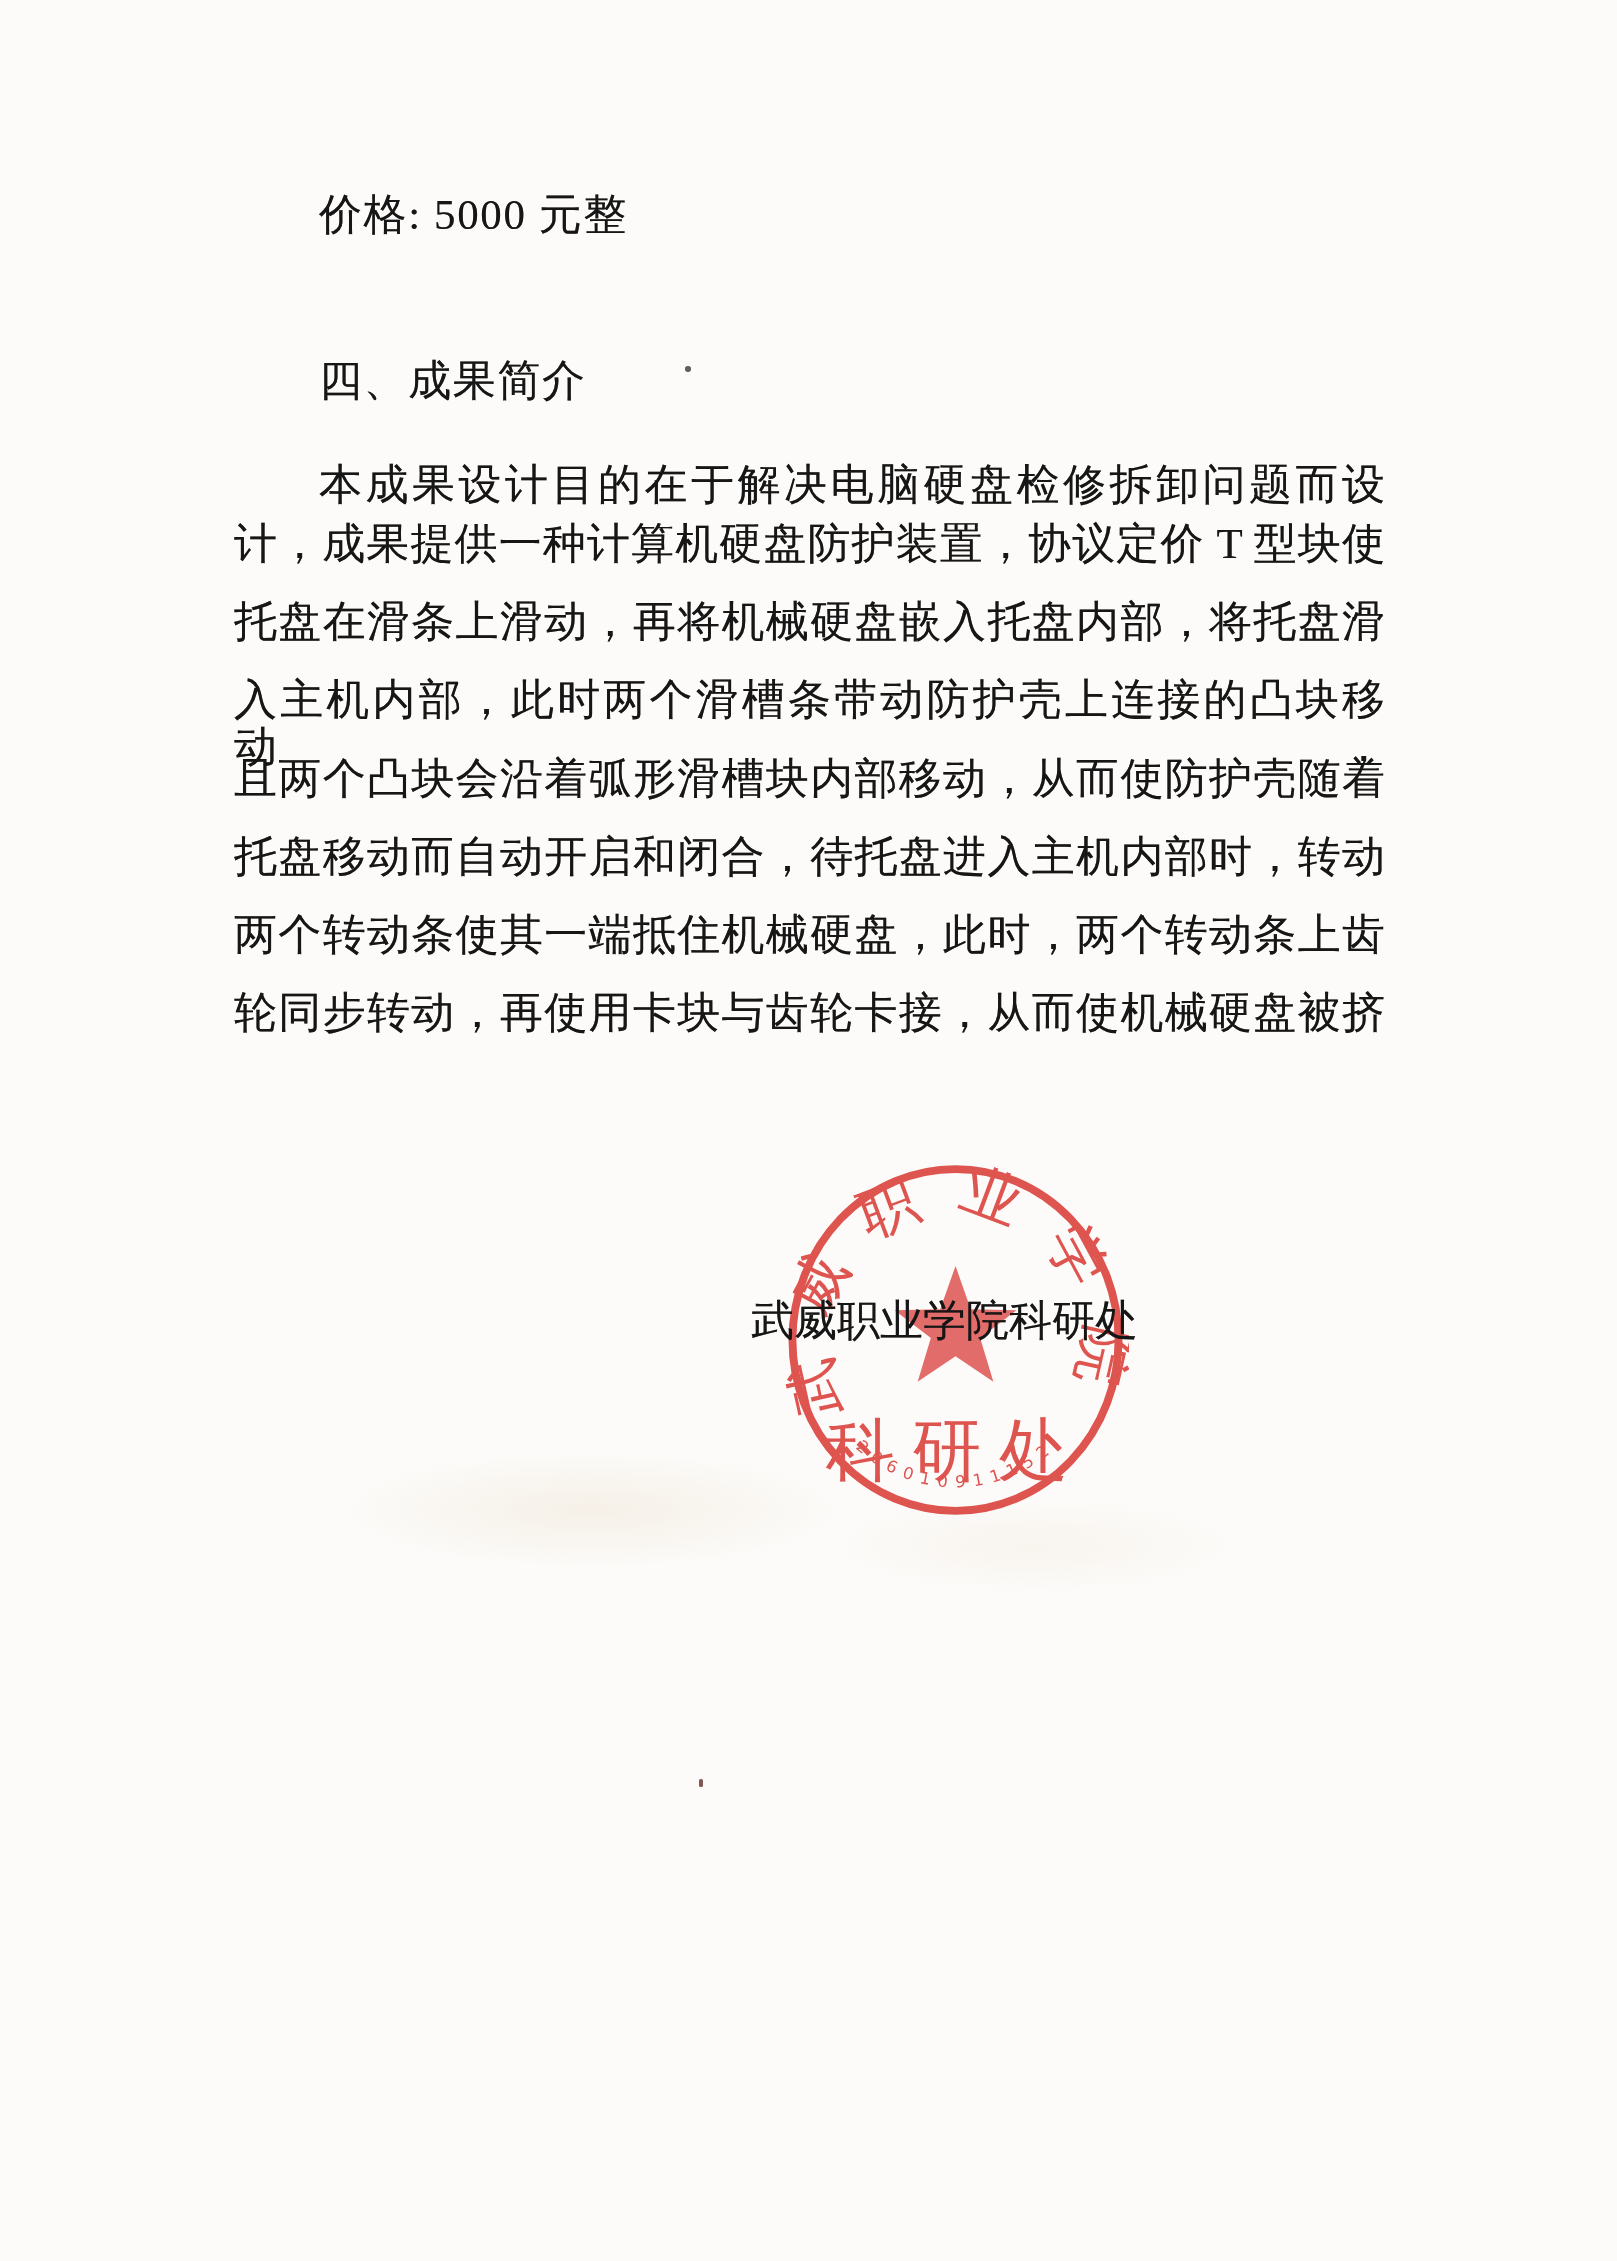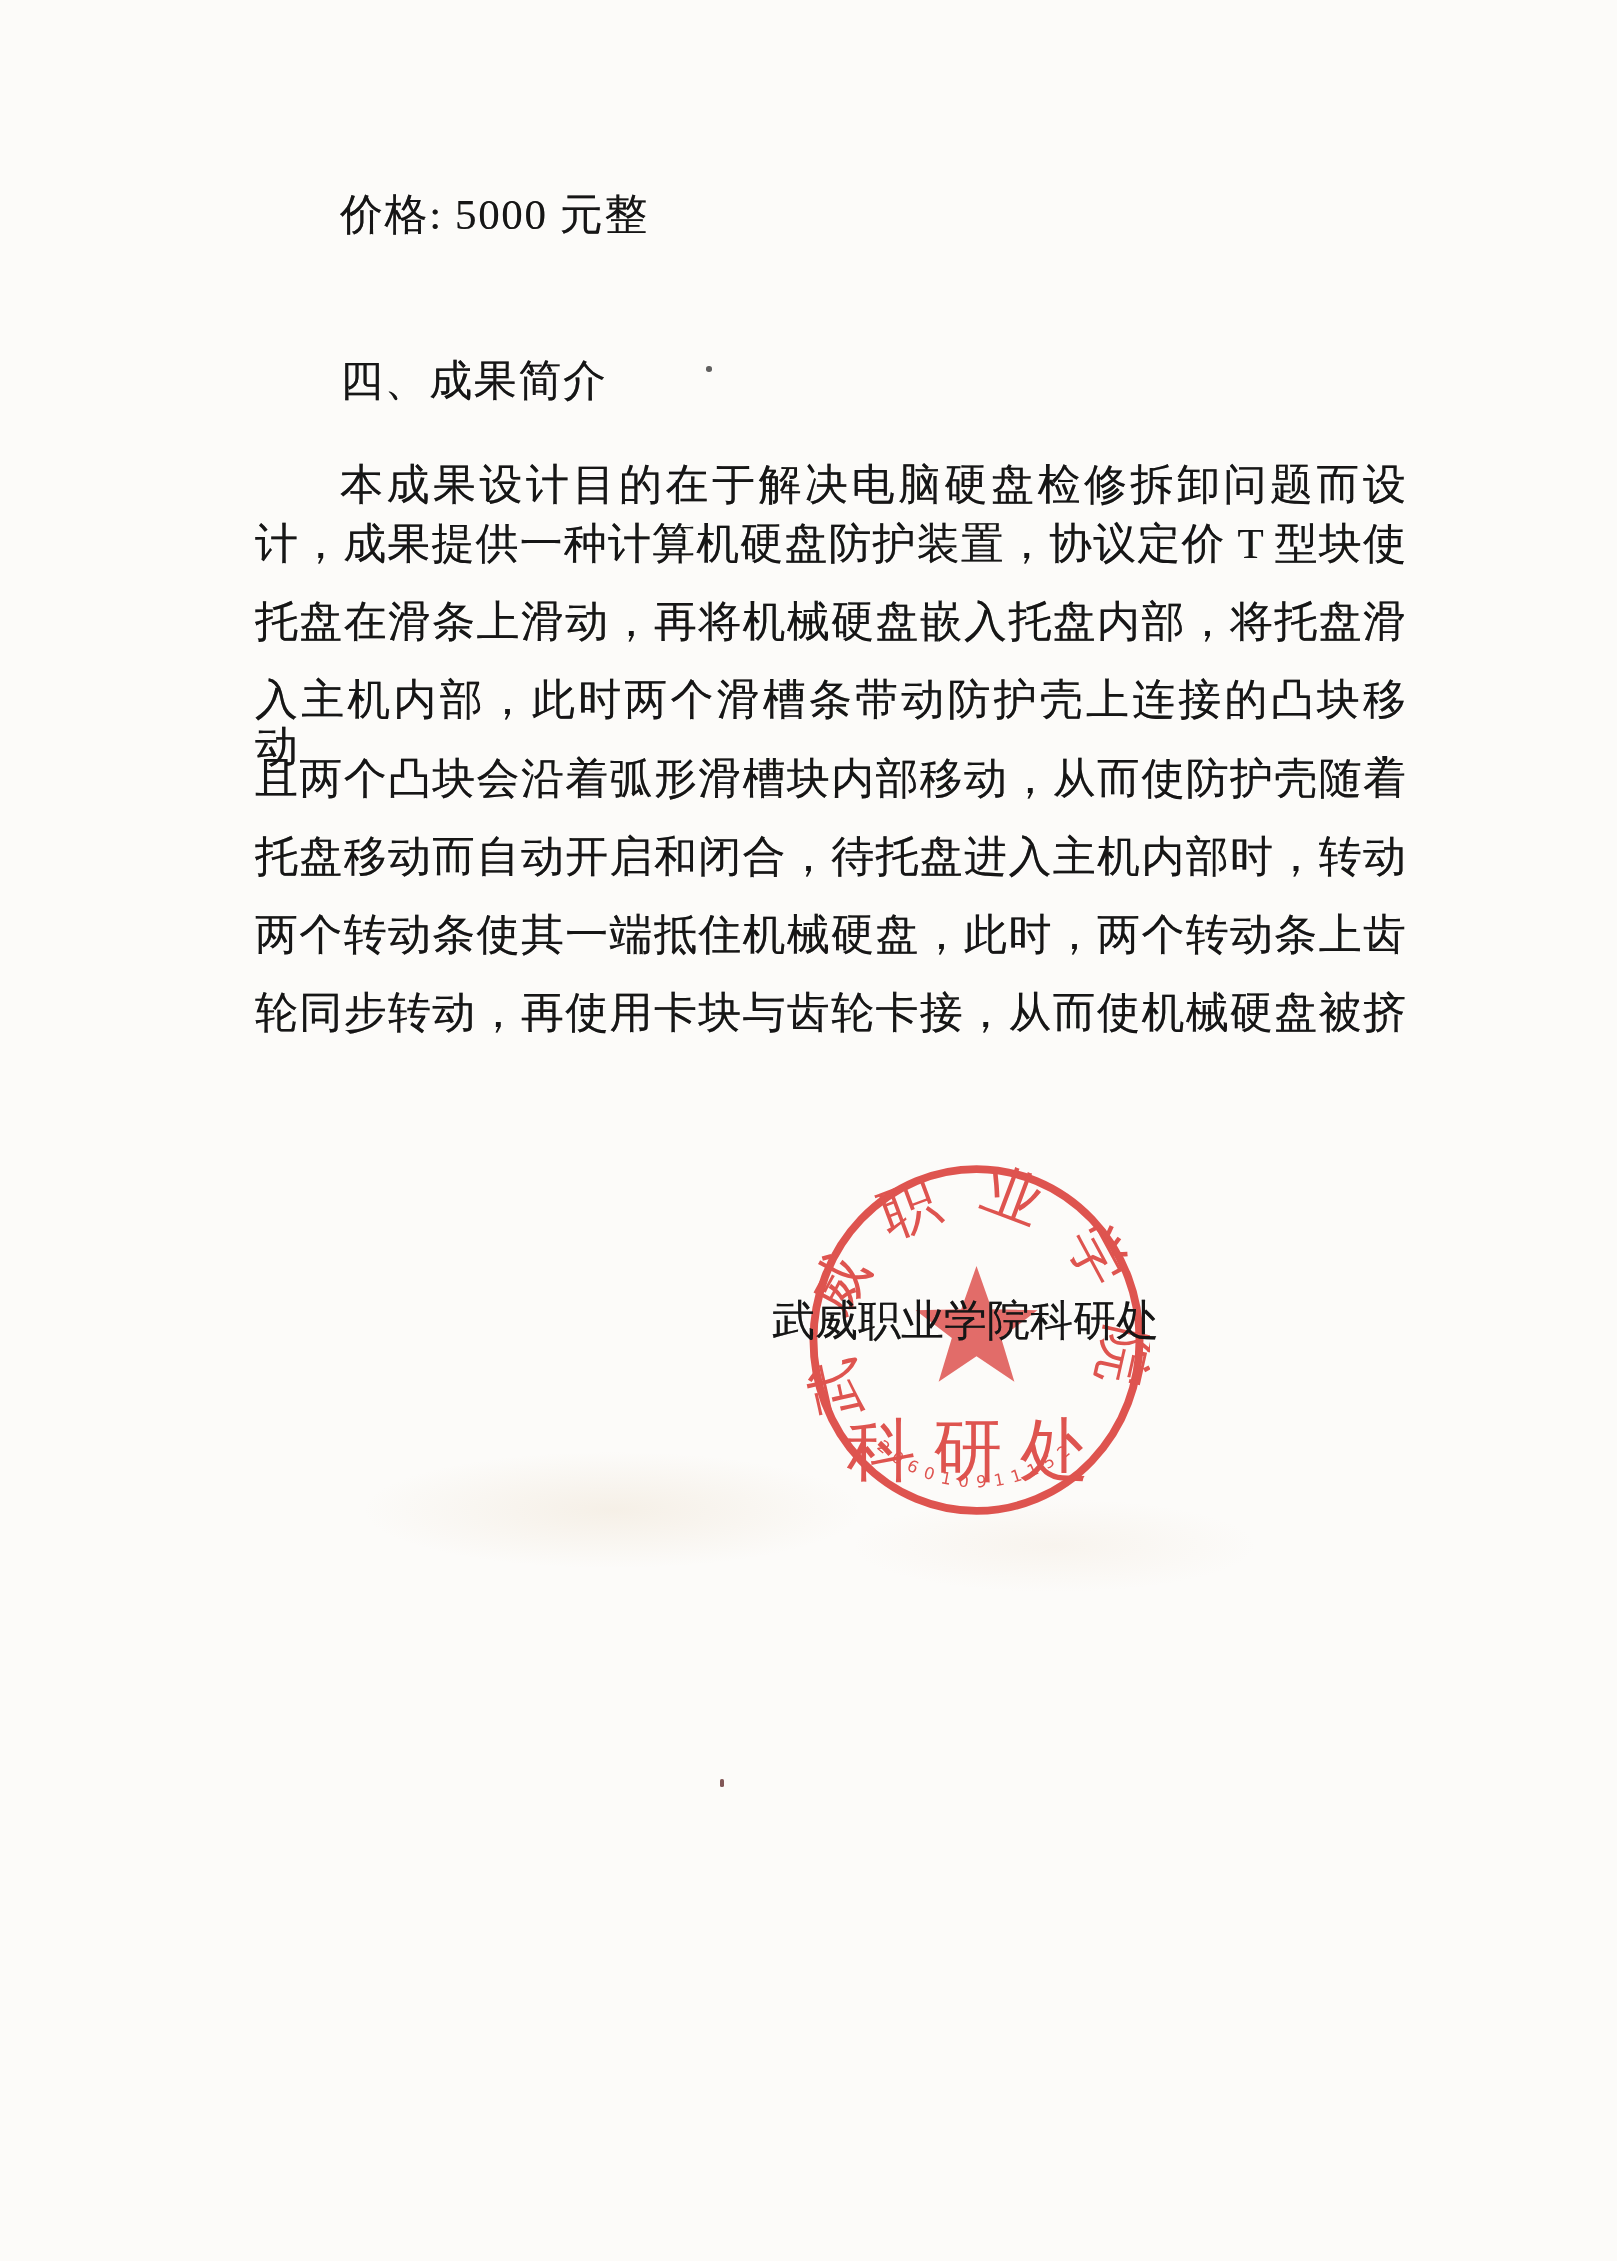--- a/index.html
+++ b/index.html
@@ -7,21 +7,21 @@
     --paper:#fcfbf9;
     --seal:#d5312e;
   }
   html,body{margin:0;padding:0;}
   body{
     width:1618px;height:2261px;
     background:var(--paper);
     font-family:"Liberation Serif","DejaVu Serif",serif;
     position:relative;overflow:hidden;
   }
-  .page{position:absolute;inset:0;margin-left:21px;}
+  .page{position:absolute;inset:0;}
   .txt{
     position:absolute;
     color:var(--ink);
     font-size:43px;
     line-height:47px;
     letter-spacing:1.6px;
     white-space:pre;
     text-shadow:0 0 0.5px rgba(20,20,20,.55);
   }
   .hline{left:319px;}

